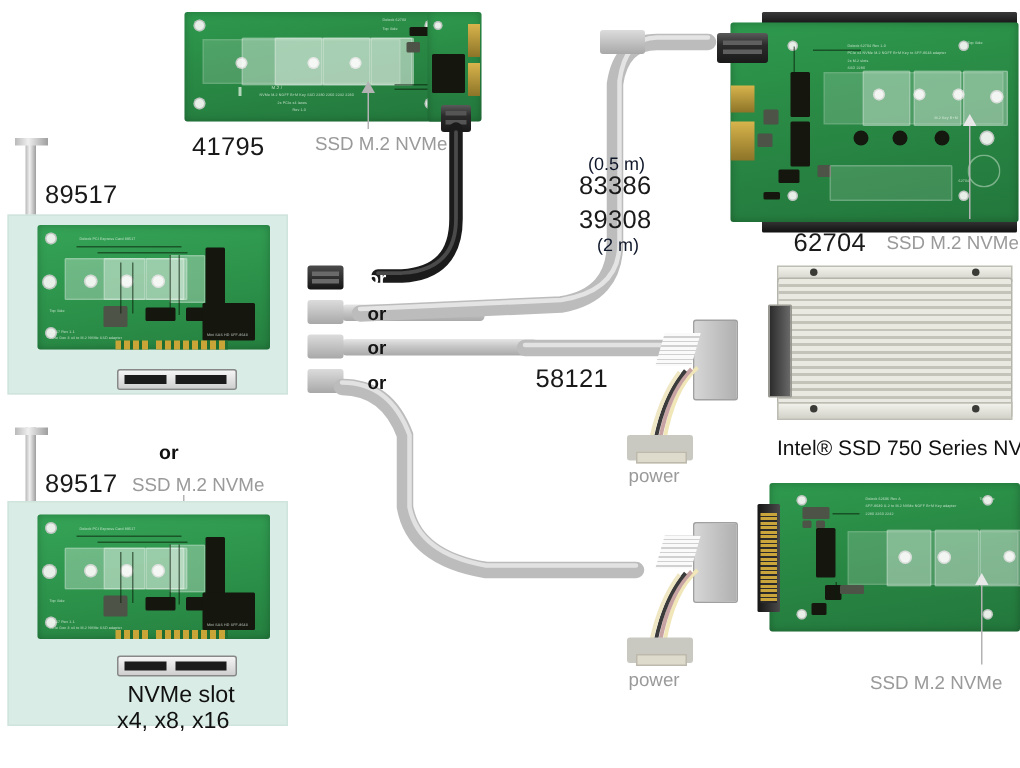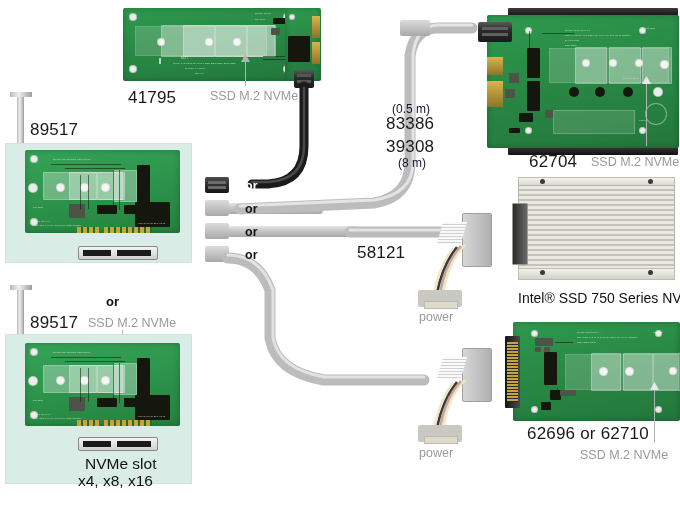--- a/index.html
+++ b/index.html
@@ -350,21 +350,21 @@
 
   <svg class="curve" style="left:228px; top:12px; width:260px; height:250px;">
     <path d="M244,16 L210,16 Q186,16 182,44 L182,150 Q182,185 146,191 L12,197" stroke="#bcbcbc" stroke-width="11" fill="none" stroke-linecap="round"></path>
     <path d="M244,13 L210,13 Q189,13 185,42 L185,150 Q185,182 146,188 L12,194" stroke="#e4e4e4" stroke-width="3" fill="none" stroke-linecap="round"></path>
   </svg>
   <div class="plugGray" style="left:400px; top:20px; width:30px; height:16px;"></div>
 
   <div class="abs lbl-part" style="left:386px; top:83px;margin-top:31px;">83386</div>
   <div class="abs lbl-sub" style="left:392px; top:102px;">(0.5 m)</div>
   <div class="abs lbl-part" style="left:386px; top:137px;">39308</div>
-  <div class="abs lbl-sub" style="left:398px; top:156px;">(8 m)</div>
+  <div class="abs lbl-sub" style="left:398px; top:156px;">(2 m)</div>
 
   <svg class="curve" style="left:350px; top:226px; width:110px; height:14px;">
     <path d="M0,6 L96,6" stroke="#bcbcbc" stroke-width="11" fill="none" stroke-linecap="round"></path>
     <path d="M0,4 L96,4" stroke="#e2e2e2" stroke-width="3" fill="none" stroke-linecap="round"></path>
   </svg>
   <div class="abs lbl-part" style="left:357px; top:243px;">58121</div>
 
   <svg class="curve" style="left:228px; top:250px; width:240px; height:145px;">
     <path d="M0,8 Q30,8 42,40 L42,88 Q48,122 96,130 L196,130" stroke="#bcbcbc" stroke-width="11" fill="none" stroke-linecap="round"></path>
     <path d="M0,5 Q32,5 45,40 L45,88 Q51,119 96,127 L196,127" stroke="#e2e2e2" stroke-width="3" fill="none" stroke-linecap="round"></path>
@@ -505,20 +505,19 @@
     <div class="pcbtext" style="left:64px; top:19px;">2280 2260 2242</div>
   </div>
 
   <div class="abs" style="left:505px; top:336px; width:15px; height:72px;
               background:linear-gradient(90deg,#151515,#4a4a4a);
               border-radius:1px;">
     <div class="abs" style="left:2px; top:6px; width:11px; height:60px;
                             background:repeating-linear-gradient(180deg,#caa53c 0 2px,#2a2a2a 2px 3px);"></div>
   </div>
 
-  <div class="abs lbl-part" style="left:527px; top:424px;">62696 or 62710</div>
   <div class="abs lbl-gray" style="left:580px; top:448px;">SSD M.2 NVMe</div>
   <div class="arrowline" style="left:654px; top:388px; height:55px;"></div>
   <svg class="curve" style="left:649px; top:382px; width:12px; height:10px;">
     <polygon points="5.5,0 10,8 1,8" fill="#e8e8e8"></polygon>
   </svg>
 
 </div>
 
 </body></html>

